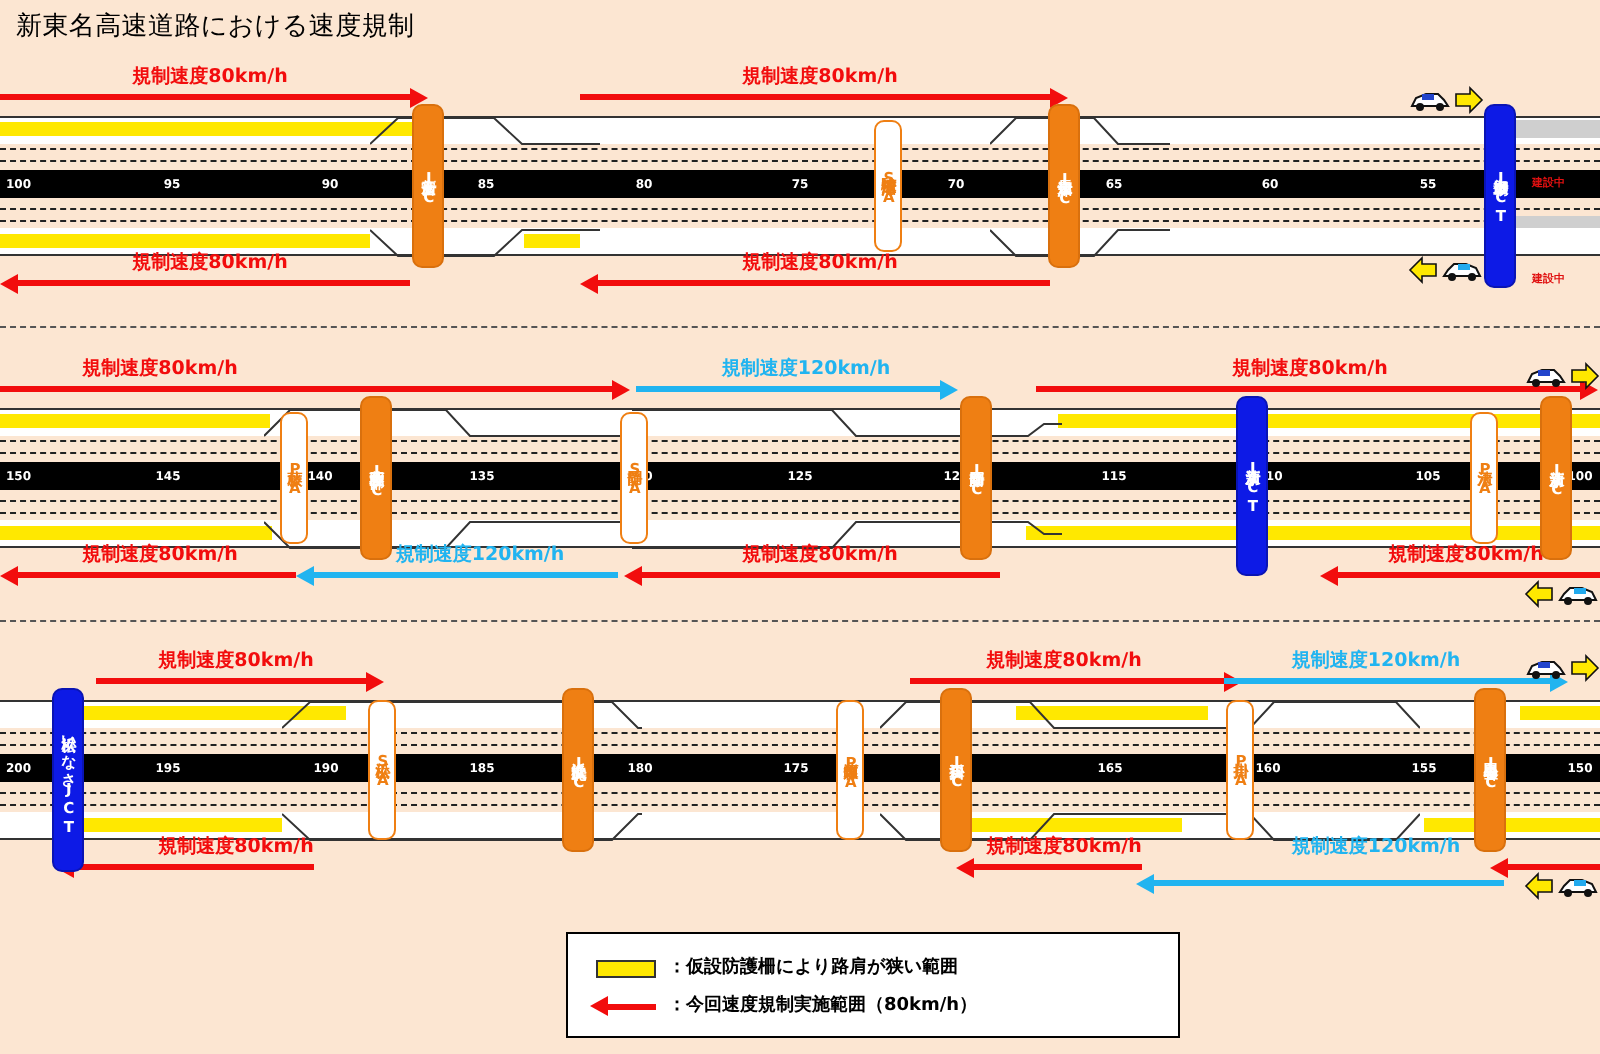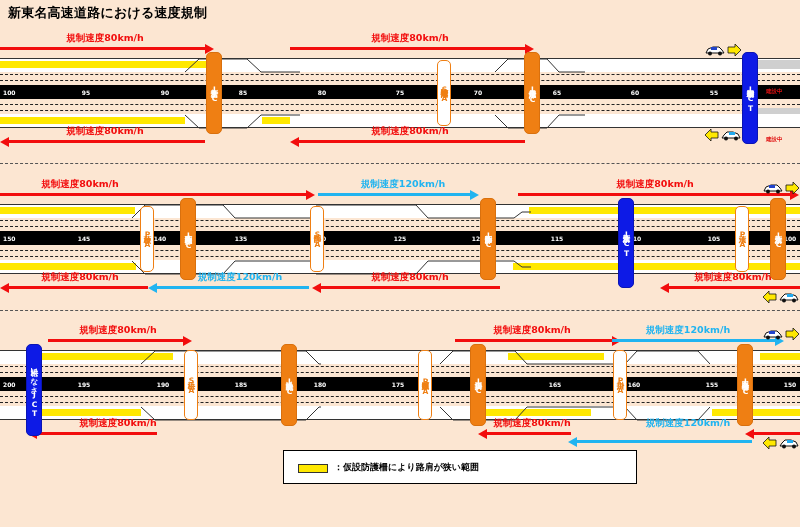--- a/index.html
+++ b/index.html
@@ -6,21 +6,21 @@
   html, body { margin:0; padding:0; }
   body {
     width:800px; height:527px;
     background:#fce6d2;
     font-family:"DejaVu Sans","Liberation Sans",sans-serif;
     overflow:hidden;
     position:relative;
   }
   #page-title {
     position:absolute; left:8px; top:4px;
-    font-size:13px; font-weight:bold; color:#000;
+    font-size:13px; font-weight:normal; color:#000;
     letter-spacing:0.2px;
   }
 
   .row { position:absolute; left:0; width:800px; }
   .row-sep {
     position:absolute; left:0; width:800px; height:0;
     border-top:1px dashed #555;
   }
 
   
@@ -422,20 +422,27 @@
   <div class="arrowlabel red" style="left:532px;top:95px">規制速度80km/h</div>
 
   <div class="arrowhead l blue" style="left:568px;top:115px"></div>
   <div class="arrowline blue" style="left:577px;top:118px;width:175px"></div>
   <div class="arrowlabel blue" style="left:688px;top:95px">規制速度120km/h</div>
 
   <div class="arrowhead l red" style="left:745px;top:107px"></div>
   <div class="arrowline red" style="left:754px;top:110px;width:46px"></div>
 </div>
 
-<div id="legend" style="left:283px;top:450px;width:354px">
+<div id="legend" style="left:283px;top:466px;width:307px">
   <div class="lg-row">
     <div class="lg-sym">
       <div class="lg-swatch"></div>
     </div>
     <div class="lg-txt">：仮設防護柵により路肩が狭い範囲</div>
   </div>
+  <div class="lg-row">
+    <div class="lg-sym">
+      <div class="lg-arr-line" style="background:#f20d0d"></div>
+      <div class="lg-arr-head" style="border-top:5px solid transparent;border-bottom:5px solid transparent;border-right:9px solid #f20d0d"></div>
+    </div>
+    <div class="lg-txt">：今回速度規制実施範囲（80km/h）</div>
+  </div>
 </div>
 
 </body></html>

